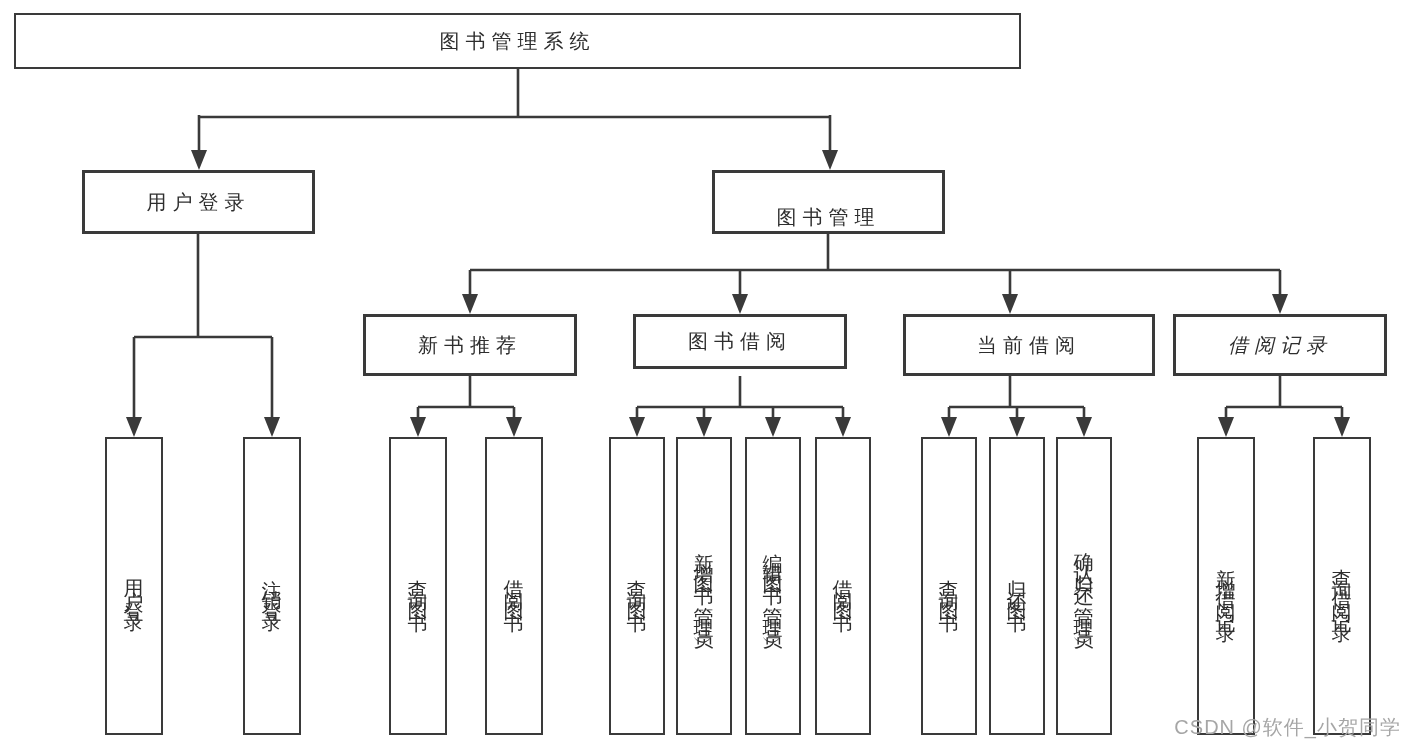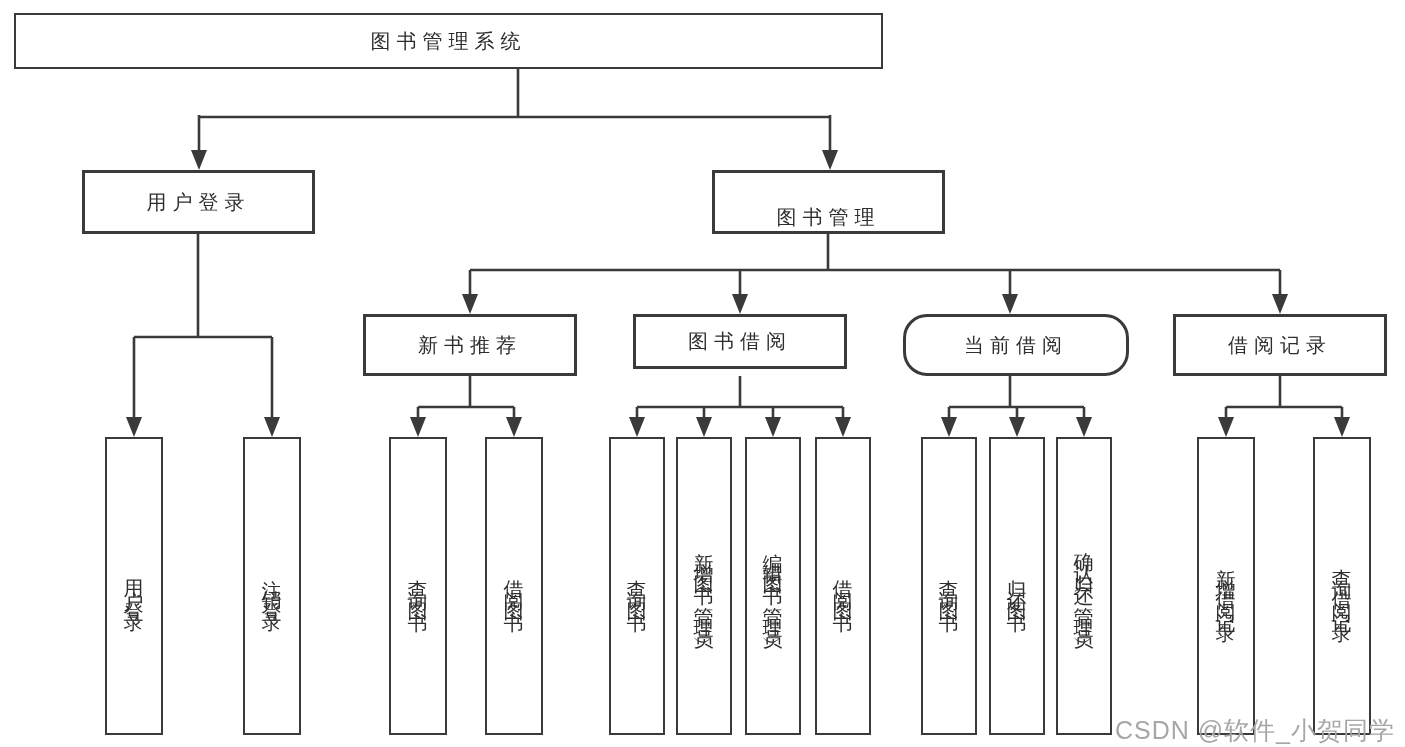--- a/index.html
+++ b/index.html
@@ -33,22 +33,22 @@
     font-size:20px;
   }
   .node.v .label{
     writing-mode:vertical-rl;
     text-orientation:mixed;
     letter-spacing:11px;
     line-height:1;
   }
   .watermark{
     position:absolute;
-    right:10px;top:714px;
-    font-size:25px;
+    right:4px;top:714px;
+    font-size:20px;
     color:var(--watermark);
     letter-spacing:1px;
     white-space:nowrap;
     z-index:5;
   }
 </style>
 </head>
 <body>
 
 <div class="canvas">
@@ -89,41 +89,41 @@
       <polygon points="1009,417 1025,417 1017,437"></polygon>
       <polygon points="1076,417 1092,417 1084,437"></polygon>
     </g>
     <g>
       <path d="M1280 376 V407 M1226 407 H1342 M1226 407 V419 M1342 407 V419"></path>
       <polygon points="1218,417 1234,417 1226,437"></polygon>
       <polygon points="1334,417 1350,417 1342,437"></polygon>
     </g>
   </svg>
 
-  <div class="node h root" style="left:14px;top:13px;width:869px;height:56px;text-align:center;">
+  <div class="node h root" style="left:14px;top:13px;width:1007px;height:56px;text-align:center;">
     <span class="label">图书管理系统</span>
   </div>
 
   <div class="node h" style="left:82px;top:170px;width:233px;height:64px;">
     <span class="label">用户登录</span>
   </div>
   <div class="node h" style="left:712px;top:170px;width:233px;height:64px;align-items:flex-end;">
     <span class="label">图书管理</span>
   </div>
 
   <div class="node h" style="left:363px;top:314px;width:214px;height:62px;">
     <span class="label">新书推荐</span>
   </div>
   <div class="node h" style="left:633px;top:314px;width:214px;height:55px;">
     <span class="label">图书借阅</span>
   </div>
-  <div class="node h" style="left:903px;top:314px;width:226px;height:62px;border-radius:24px;">
+  <div class="node h" style="left:903px;top:314px;width:252px;height:62px;">
     <span class="label">当前借阅</span>
   </div>
-  <div class="node h" style="left:1173px;top:314px;width:214px;height:62px;">
+  <div class="node h" style="left:1173px;top:314px;width:214px;height:62px;font-style:italic;">
     <span class="label">借阅记录</span>
   </div>
 
   <div class="node v" style="left:105px;top:437px;width:58px;height:298px;">
     <span class="label">用户登录</span>
   </div>
   <div class="node v" style="left:243px;top:437px;width:58px;height:298px;">
     <span class="label">注销登录</span>
   </div>
 

